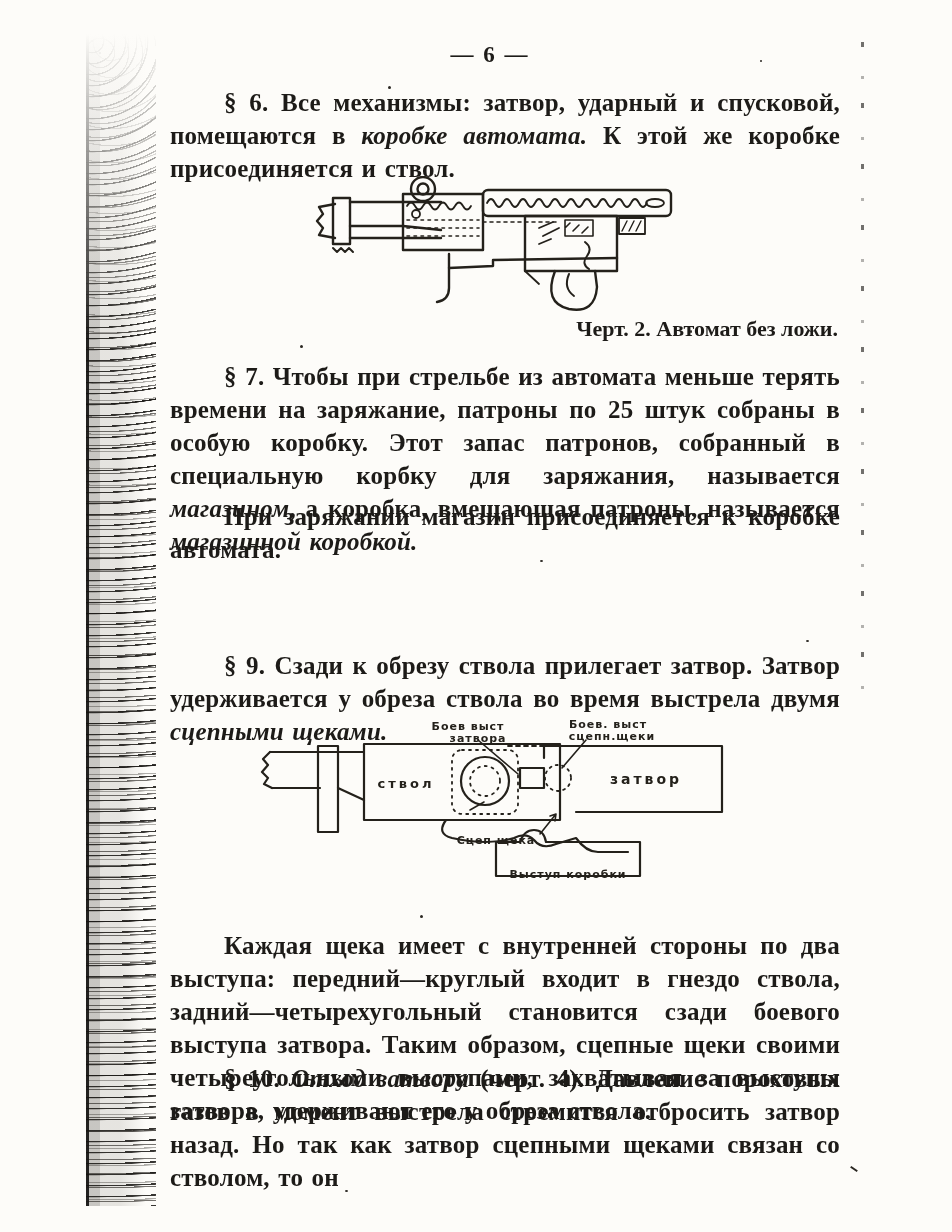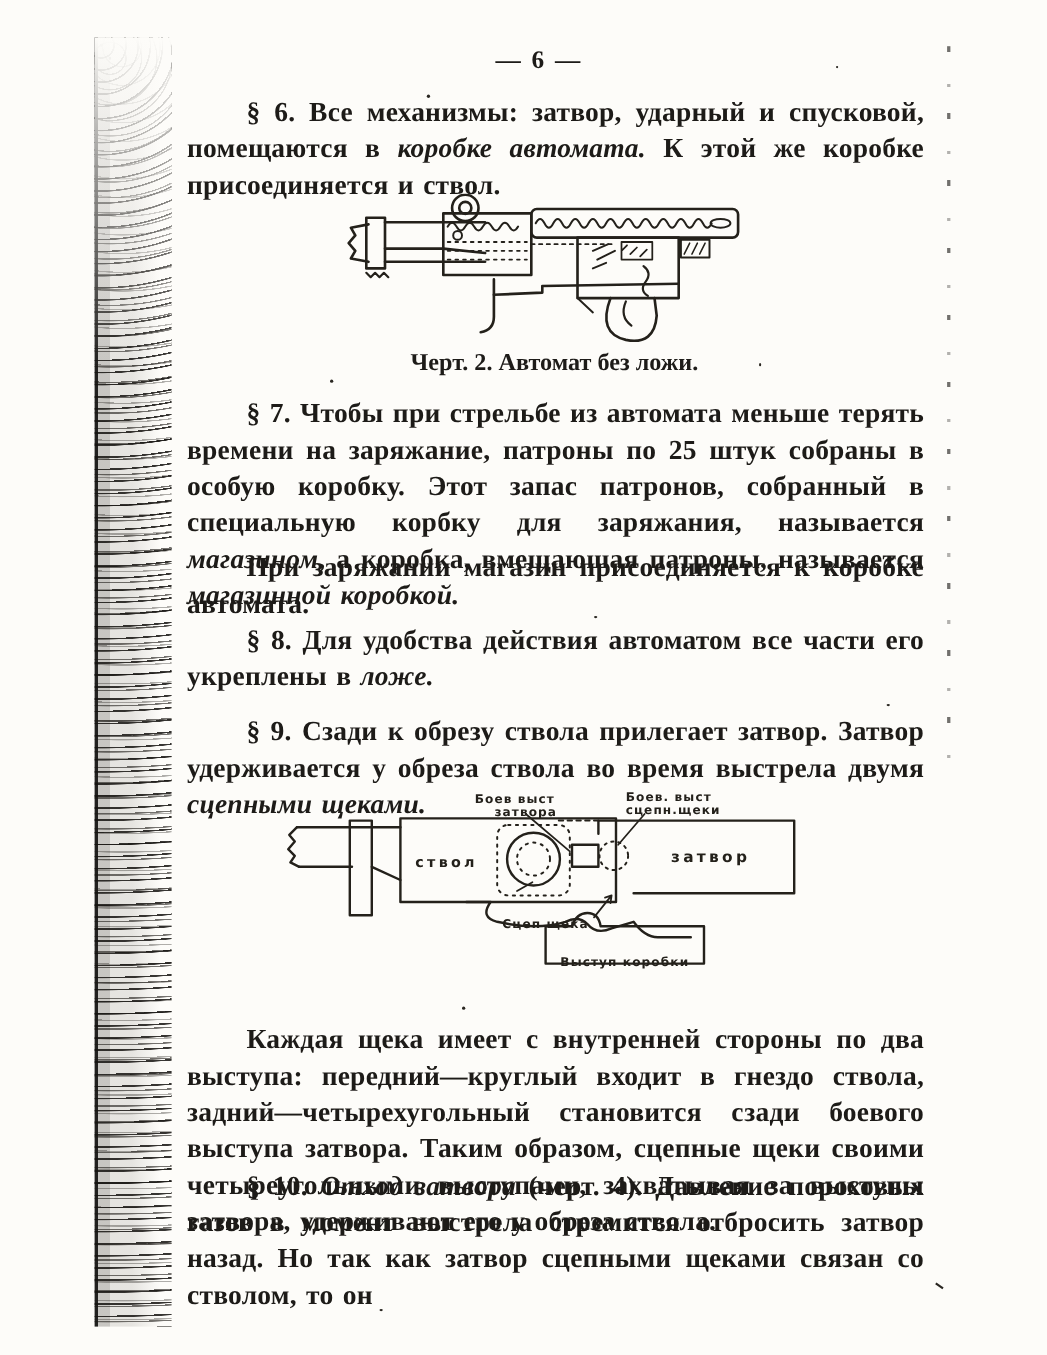--- a/index.html
+++ b/index.html
@@ -18,21 +18,21 @@
   .right-marks{position:absolute;left:859px;top:42px;width:8px;height:660px;pointer-events:none;opacity:.8;
     background:repeating-linear-gradient(to bottom, rgba(20,18,15,.75) 0 5px, transparent 5px 34px, rgba(20,18,15,.4) 34px 37px, transparent 37px 61px);
     background-size:3px 100%;background-repeat:no-repeat;background-position:2px 0;}
   .dot{position:absolute;background:#2a2722;border-radius:50%;}
   
   .tx{position:absolute;left:170px;width:670px;font-size:25px;line-height:33px;font-weight:700;
       text-align:justify;letter-spacing:.2px;word-spacing:2px;margin:0;}
   .ind{text-indent:54px;}
   .it{font-style:italic;}
   .pgnum{position:absolute;left:170px;width:640px;top:42px;text-align:center;font-size:23px;font-weight:700;letter-spacing:2px;}
-  .caption{position:absolute;left:170px;width:668px;text-align:center;font-size:22px;font-weight:700;margin:0;}
+  .caption{position:absolute;left:170px;width:668px;text-align:right;font-size:22px;font-weight:700;margin:0;}
   .fig{position:absolute;}
   .fig svg{display:block;}
   .hand{font-family:"DejaVu Sans",sans-serif;font-weight:700;}
 </style>
 </head>
 <body>
 
 <div class="page">
 
   <div class="binding"></div>
@@ -93,21 +93,20 @@
         <path d="M266,98 q-6,14 5,22" stroke-width="2"></path>
       </g>
     </svg>
   </div>
   <p class="caption" style="top:316px;">Черт. 2. Автомат без ложи.</p>
 
   <p class="tx ind" style="top:360px;"><span>§ 7.  Чтобы при стрельбе из автомата меньше терять времени на заряжание, патроны по 25 штук собраны в особую коробку.  Этот запас патронов, собранный в специальную корбку для заряжания, называется </span><span class="it">магазином</span><span>, а коробка, вмещающая патроны, называется </span><span class="it">магазинной коробкой.</span></p>
 
   <p class="tx ind" style="top:500px;"><span>При заряжании магазин присоединяется к коробке автомата.</span></p>
 
-  <p class="tx ind" style="top:566px;"><span>§ 8.  Для удобства действия автоматом все части его укреплены в </span><span class="it">ложе.</span></p>
 
 
   <p class="tx ind" style="top:649px;"><span>§ 9.  Сзади к обрезу ствола прилегает затвор.  Затвор удерживается у обреза ствола во время выстрела двумя </span><span class="it">сцепными щеками.</span></p>
 
   <div class="fig" style="left:256px;top:718px;">
     <svg width="484" height="164" viewBox="0 0 484 164">
       <g fill="none" stroke="#24211b" stroke-width="2.2" stroke-linejoin="round" stroke-linecap="round">
 
         <path d="M14,34 l-7,7 5,6 -6,7 6,6 -4,6 8,4"></path>
         <path d="M14,34 H108 M16,70 H64 M82,70 L108,82"></path>

